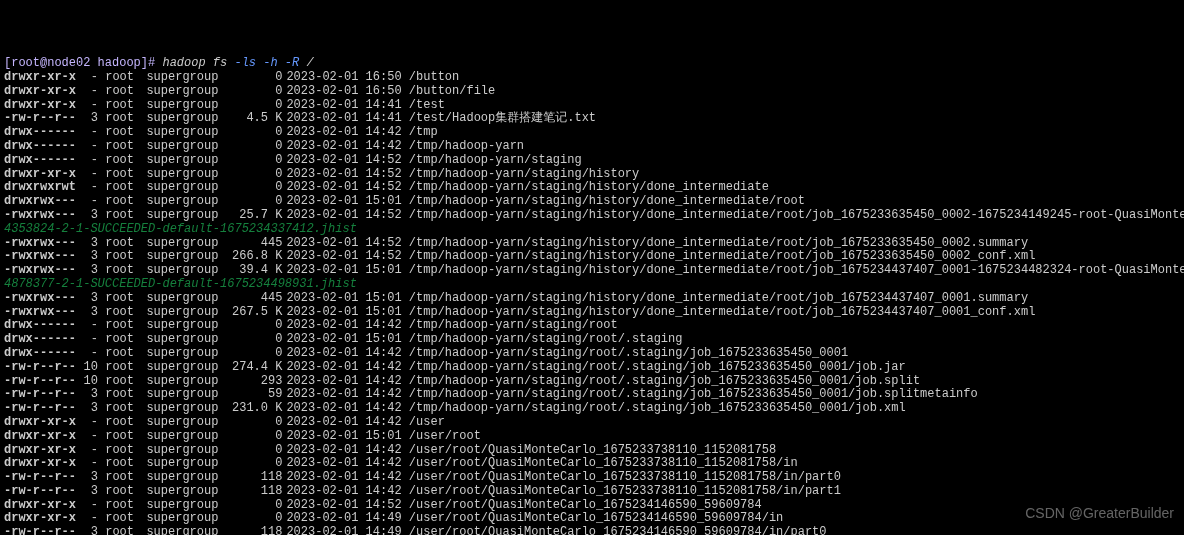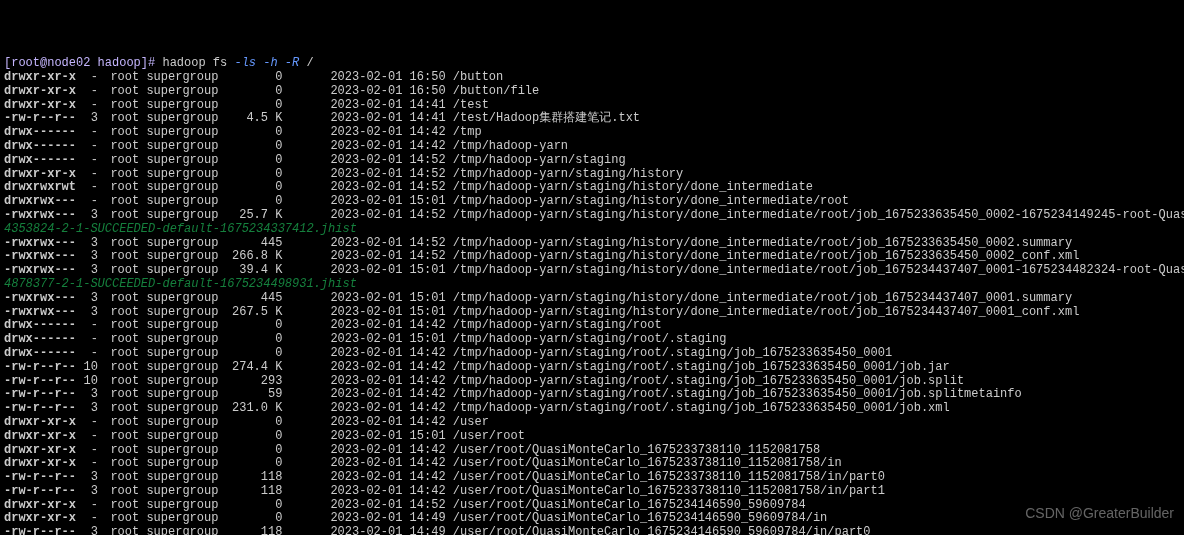--- a/index.html
+++ b/index.html
@@ -10,29 +10,29 @@
       font-family: "Consolas", "Courier New", monospace;
       font-size: 12px;
       line-height: 13.8px;
       white-space: pre;
       overflow: hidden;
       width: 1184px;
       height: 535px;
       box-sizing: border-box;
     }
     .prompt-user { color: #c4b5fd; }
-    .cmd { color: #cccccc; }
+    .cmd { color: #cccccc; font-style: italic; }
     .flag { color: #6699ff; font-style: italic; }
     .line { display: block; }
     .c-perm { display: inline-block; min-width: 76px; font-weight: bold; }
     .c-links { display: inline-block; text-align: right; min-width: 18px; }
-    .c-owner { display: inline-block; min-width: 34px; text-align: right; }
+    .c-owner { display: inline-block; min-width: 34px; }
     .c-group { display: inline-block; min-width: 76px; }
     .c-size { display: inline-block; text-align: right; min-width: 60px; }
-    .c-date { display: inline-block; min-width: 112px; padding-left: 4px; margin-left: 44px;}
+    .c-date { display: inline-block; min-width: 112px; padding-left: 4px;}
     .c-path { }
     .wrapline { color: #15803d; font-style: italic; }
     .watermark {
       position: fixed;
       bottom: 14px;
       right: 10px;
       color: rgba(200,200,200,0.5);
       font-family: sans-serif;
       font-size: 14px;
     }

